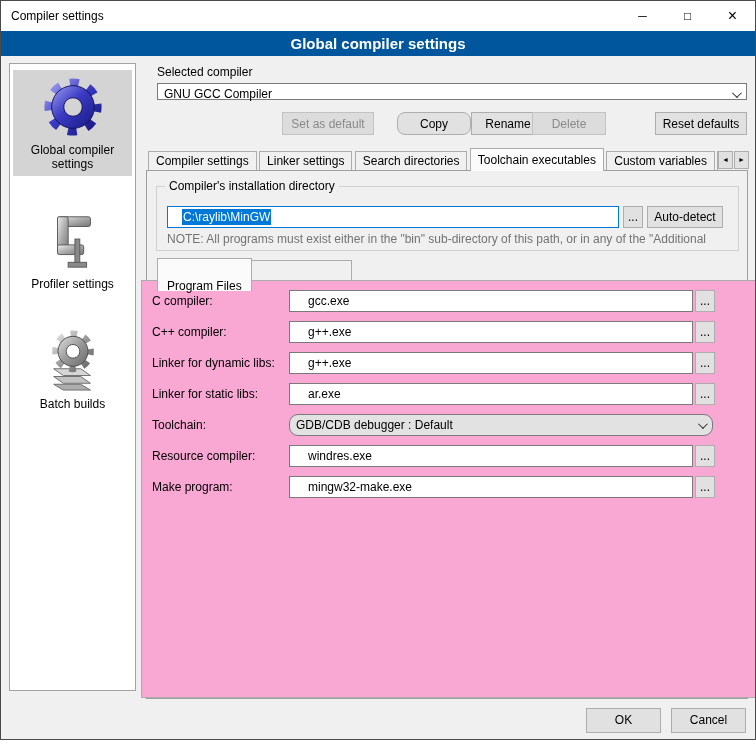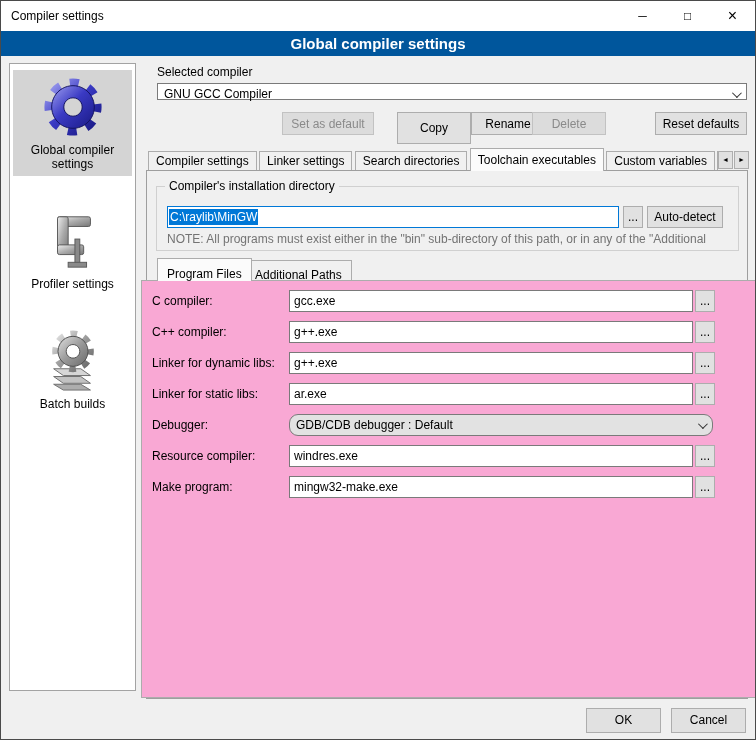--- a/index.html
+++ b/index.html
@@ -97,42 +97,42 @@
     position: absolute; left: 155px; top: 185px; width: 583px; height: 65px;
     border: 1px solid #D0D0D0; z-index: 2;
   }
   .legend {
     position: absolute; top: -8px; left: 8px;
     background: #F0F0F0; padding: 0 4px; line-height: 14px;
   }
   .dirinput {
     position: absolute; left: 10px; top: 19px; width: 452px; height: 22px;
     background: #FFF; border: 1px solid #0078D7;
-    line-height: 20px; padding: 0 1px; overflow: hidden; white-space: nowrap;
+    line-height: 20px; padding: 0 14px; overflow: hidden; white-space: nowrap;
   }
   .dirinput .sel { background: #0078D7; color: #FFF; padding: 1px 1px; }
   .note {
     position: absolute; left: 10px; top: 45px; width: 566px;
     color: #737373; white-space: nowrap; overflow: hidden;
   }
   
   .innertab {
-    position: absolute; height: 23px; line-height: 22px; padding: 4px 9px;
+    position: absolute; height: 23px; line-height: 22px; padding: 16px 9px;
     border: 1px solid #ACACAC; background: #F0F0F0; cursor: default; z-index: 2;
   }
   .innertab.active { background: #FBFBFB; border-bottom: none; z-index: 4; }
   .innerpanel {
     position: absolute; left: 140px; top: 279px; width: 641px; height: 418px;
     border: 1px solid #ACACAC; background: #f9a8d4; z-index: 3;
   }
   .frow { position: absolute; left: 0; width: 580px; height: 22px; }
   .flabel { position: absolute; left: 10px; top: 4px; white-space: nowrap; }
   .finput {
     position: absolute; left: 147px; top: 0; width: 404px; height: 22px;
-    border: 1px solid #7A7A7A; padding: 0 4px;
+    border: 1px solid #7A7A7A; padding: 0 18px;
     font-family: "Liberation Sans", sans-serif; font-size: 12px; background: #FFF;
   }
   .fcombo { position: absolute; left: 147px; top: 0; width: 424px; height: 22px; }
   .dots { width: 20px; height: 22px; line-height: 10px; }
   
   .footer-btn { height: 25px; width: 75px; line-height: 23px; }
 </style>
 </head>
 <body>
 
@@ -206,21 +206,21 @@
   </div>
 
   <div class="static-label" style="left:156px; top:64px;">Selected compiler</div>
 
   <div class="combo" style="left:156px; top:82px; width:590px; height:17px;">
     <span class="val">GNU GCC Compiler</span>
     <span class="chev"></span>
   </div>
 
   <button class="btn disabled" style="left:281px; top:111px; width:92px; height:23px;">Set as default</button>
-  <button class="btn" style="left:396px; top:111px; width:74px; height:32px;">Copy</button>
+  <button class="btn" style="left:396px; top:111px; width:74px; height:23px;border-radius:8px;">Copy</button>
   <button class="btn" style="left:470px; top:111px; width:74px; height:23px;">Rename</button>
   <button class="btn disabled" style="left:531px; top:111px; width:74px; height:23px;">Delete</button>
   <button class="btn" style="left:654px; top:111px; width:92px; height:23px;">Reset defaults</button>
 
   <div class="tabstrip">
     <span class="tab">Compiler settings</span>
     <span class="tab">Linker settings</span>
     <span class="tab">Search directories</span>
     <span class="tab active">Toolchain executables</span>
     <span class="tab">Custom variables</span>
@@ -264,21 +264,21 @@
       <button class="btn dots" style="left:553px; top:0;">...</button>
     </div>
 
     <div class="frow" style="top:102px;">
       <span class="flabel">Linker for static libs:</span>
       <input class="finput" value="ar.exe" style="">
       <button class="btn dots" style="left:553px; top:0;">...</button>
     </div>
 
     <div class="frow" style="top:133px;">
-      <span class="flabel">Debugger:</span>
+      <span class="flabel">Toolchain:</span>
       <div class="combo gray fcombo">
         <span class="val">GDB/CDB debugger : Default</span>
         <span class="chev"></span>
       </div>
     </div>
 
     <div class="frow" style="top:164px;">
       <span class="flabel">Resource compiler:</span>
       <input class="finput" value="windres.exe" style="">
       <button class="btn dots" style="left:553px; top:0;">...</button>

